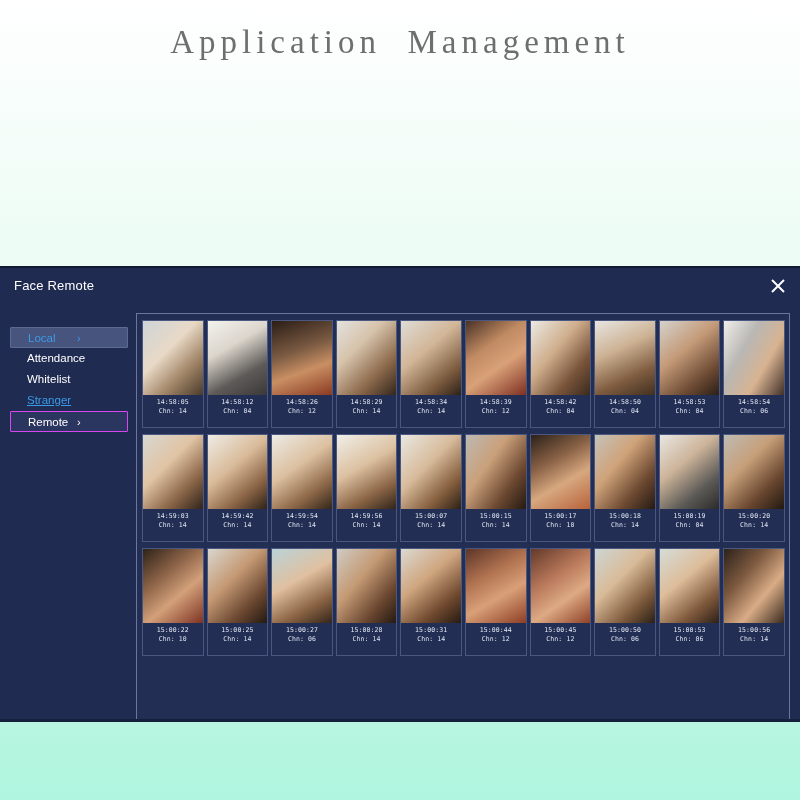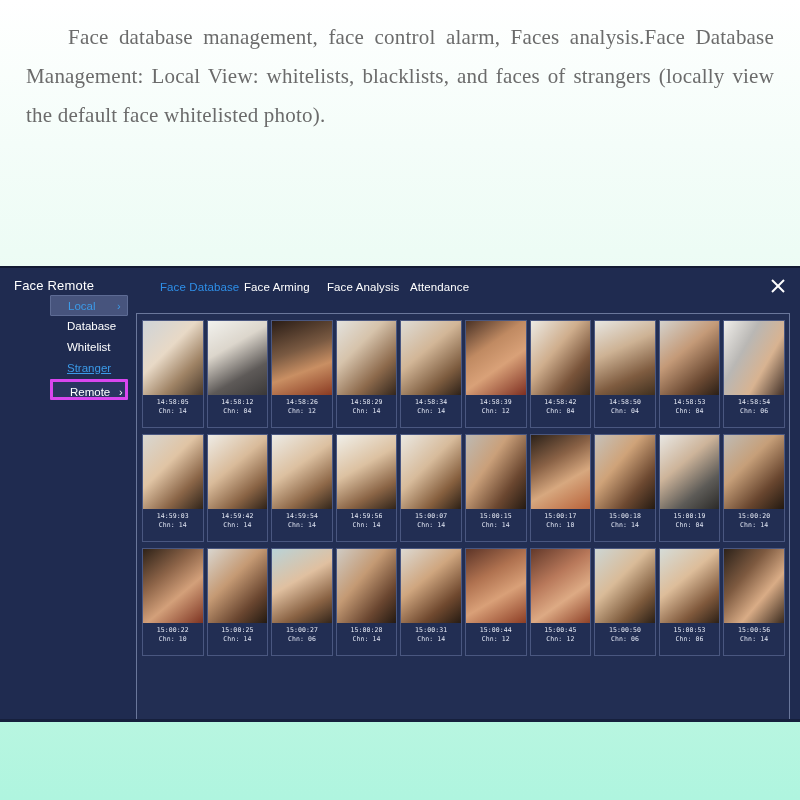--- a/index.html
+++ b/index.html
@@ -92,26 +92,25 @@
     width: 20px;
     height: 20px;
     cursor: pointer;
   }
   .close-btn svg { display: block; }
 
   
   .sidebar {
     position: absolute;
     left: 0;
-    top: 24px;
+    top: 56px;
     width: 138px;
     height: 400px;
     box-sizing: border-box;
     padding-top: 3px;
-    padding-left: 40px;
   }
   .side-item {
     position: relative;
     height: 21px;
     line-height: 21px;
     margin: 0 10px 0 14px;
     padding-left: 13px;
     font-size: 11.5px;
     color: #ffffff;
     cursor: pointer;
@@ -121,21 +120,21 @@
     background: #47547d;
     color: #3b9ae8;
     border: 1px solid #5d6b94;
     border-radius: 1px;
     margin-left: 10px;
     padding-left: 17px;
   }
   .side-item.sel2 {
     background: #2a3560;
     color: #ffffff;
-    border: 3px solid #d946ef;
+    border: 1px solid #d946ef;
     border-radius: 1px;
     margin-left: 10px;
     padding-left: 17px;
   }
   .side-item.accent { color: #3b9ae8; text-decoration: underline; }
   .side-chev {
     position: absolute;
     left: 66px;
     top: 0;
     font-size: 11px;
@@ -216,50 +215,44 @@
   .f26 { background: linear-gradient(150deg,#5d3528 0%,#b07250 35%,#d9a078 62%,#8c3d25 100%); }
   .f27 { background: linear-gradient(145deg,#63392a 0%,#b8785a 38%,#ddaa84 65%,#8e4128 100%); }
   .f28 { background: linear-gradient(135deg,#cdd6d4 0%,#d9bb98 40%,#7d5a3c 74%,#2a1f15 100%); }
   .f29 { background: linear-gradient(140deg,#d5dcd8 0%,#ddbd9a 40%,#80593c 74%,#2c2016 100%); }
   .f30 { background: linear-gradient(130deg,#2c221a 0%,#7e5a40 35%,#d9ac86 65%,#3a2a1e 100%); }
 </style>
 </head>
 <body>
 
 <div class="intro">
-  <div class="page-desc">Face database management, face control alarm, Faces analysis.Face Database Management: Local View: whitelists, blacklists, and faces of strangers (locally view the default face whitelisted photo).</div>
+  <div class="page-title">Application  Management</div>
 </div>
 
 <div class="app-window">
 
   <div class="app-titlebar">
     <div class="app-title">Face Remote</div>
 
-    <div class="tabs">
-      <div class="tab active tab-0">Face Database</div>
-      <div class="tab tab-1">Face Arming</div>
-      <div class="tab tab-2">Face Analysis</div>
-      <div class="tab tab-3">Attendance</div>
-    </div>
 
     <div class="close-btn">
       <svg width="20" height="20" viewBox="0 0 20 20">
         <line x1="4" y1="4" x2="16" y2="16" stroke="#ffffff" stroke-width="2"></line>
         <line x1="16" y1="4" x2="4" y2="16" stroke="#ffffff" stroke-width="2"></line>
       </svg>
     </div>
   </div>
 
   <div class="sidebar">
     <div class="side-item sel">
       <span>Local</span>
       <span class="side-chev">›</span>
     </div>
     <div class="side-item">
-      <span>Database</span>
+      <span>Attendance</span>
     </div>
     <div class="side-item">
       <span>Whitelist</span>
     </div>
     <div class="side-item accent">
       <span>Stranger</span>
     </div>
     <div class="side-item sel2">
       <span>Remote</span>
       <span class="side-chev">›</span>

